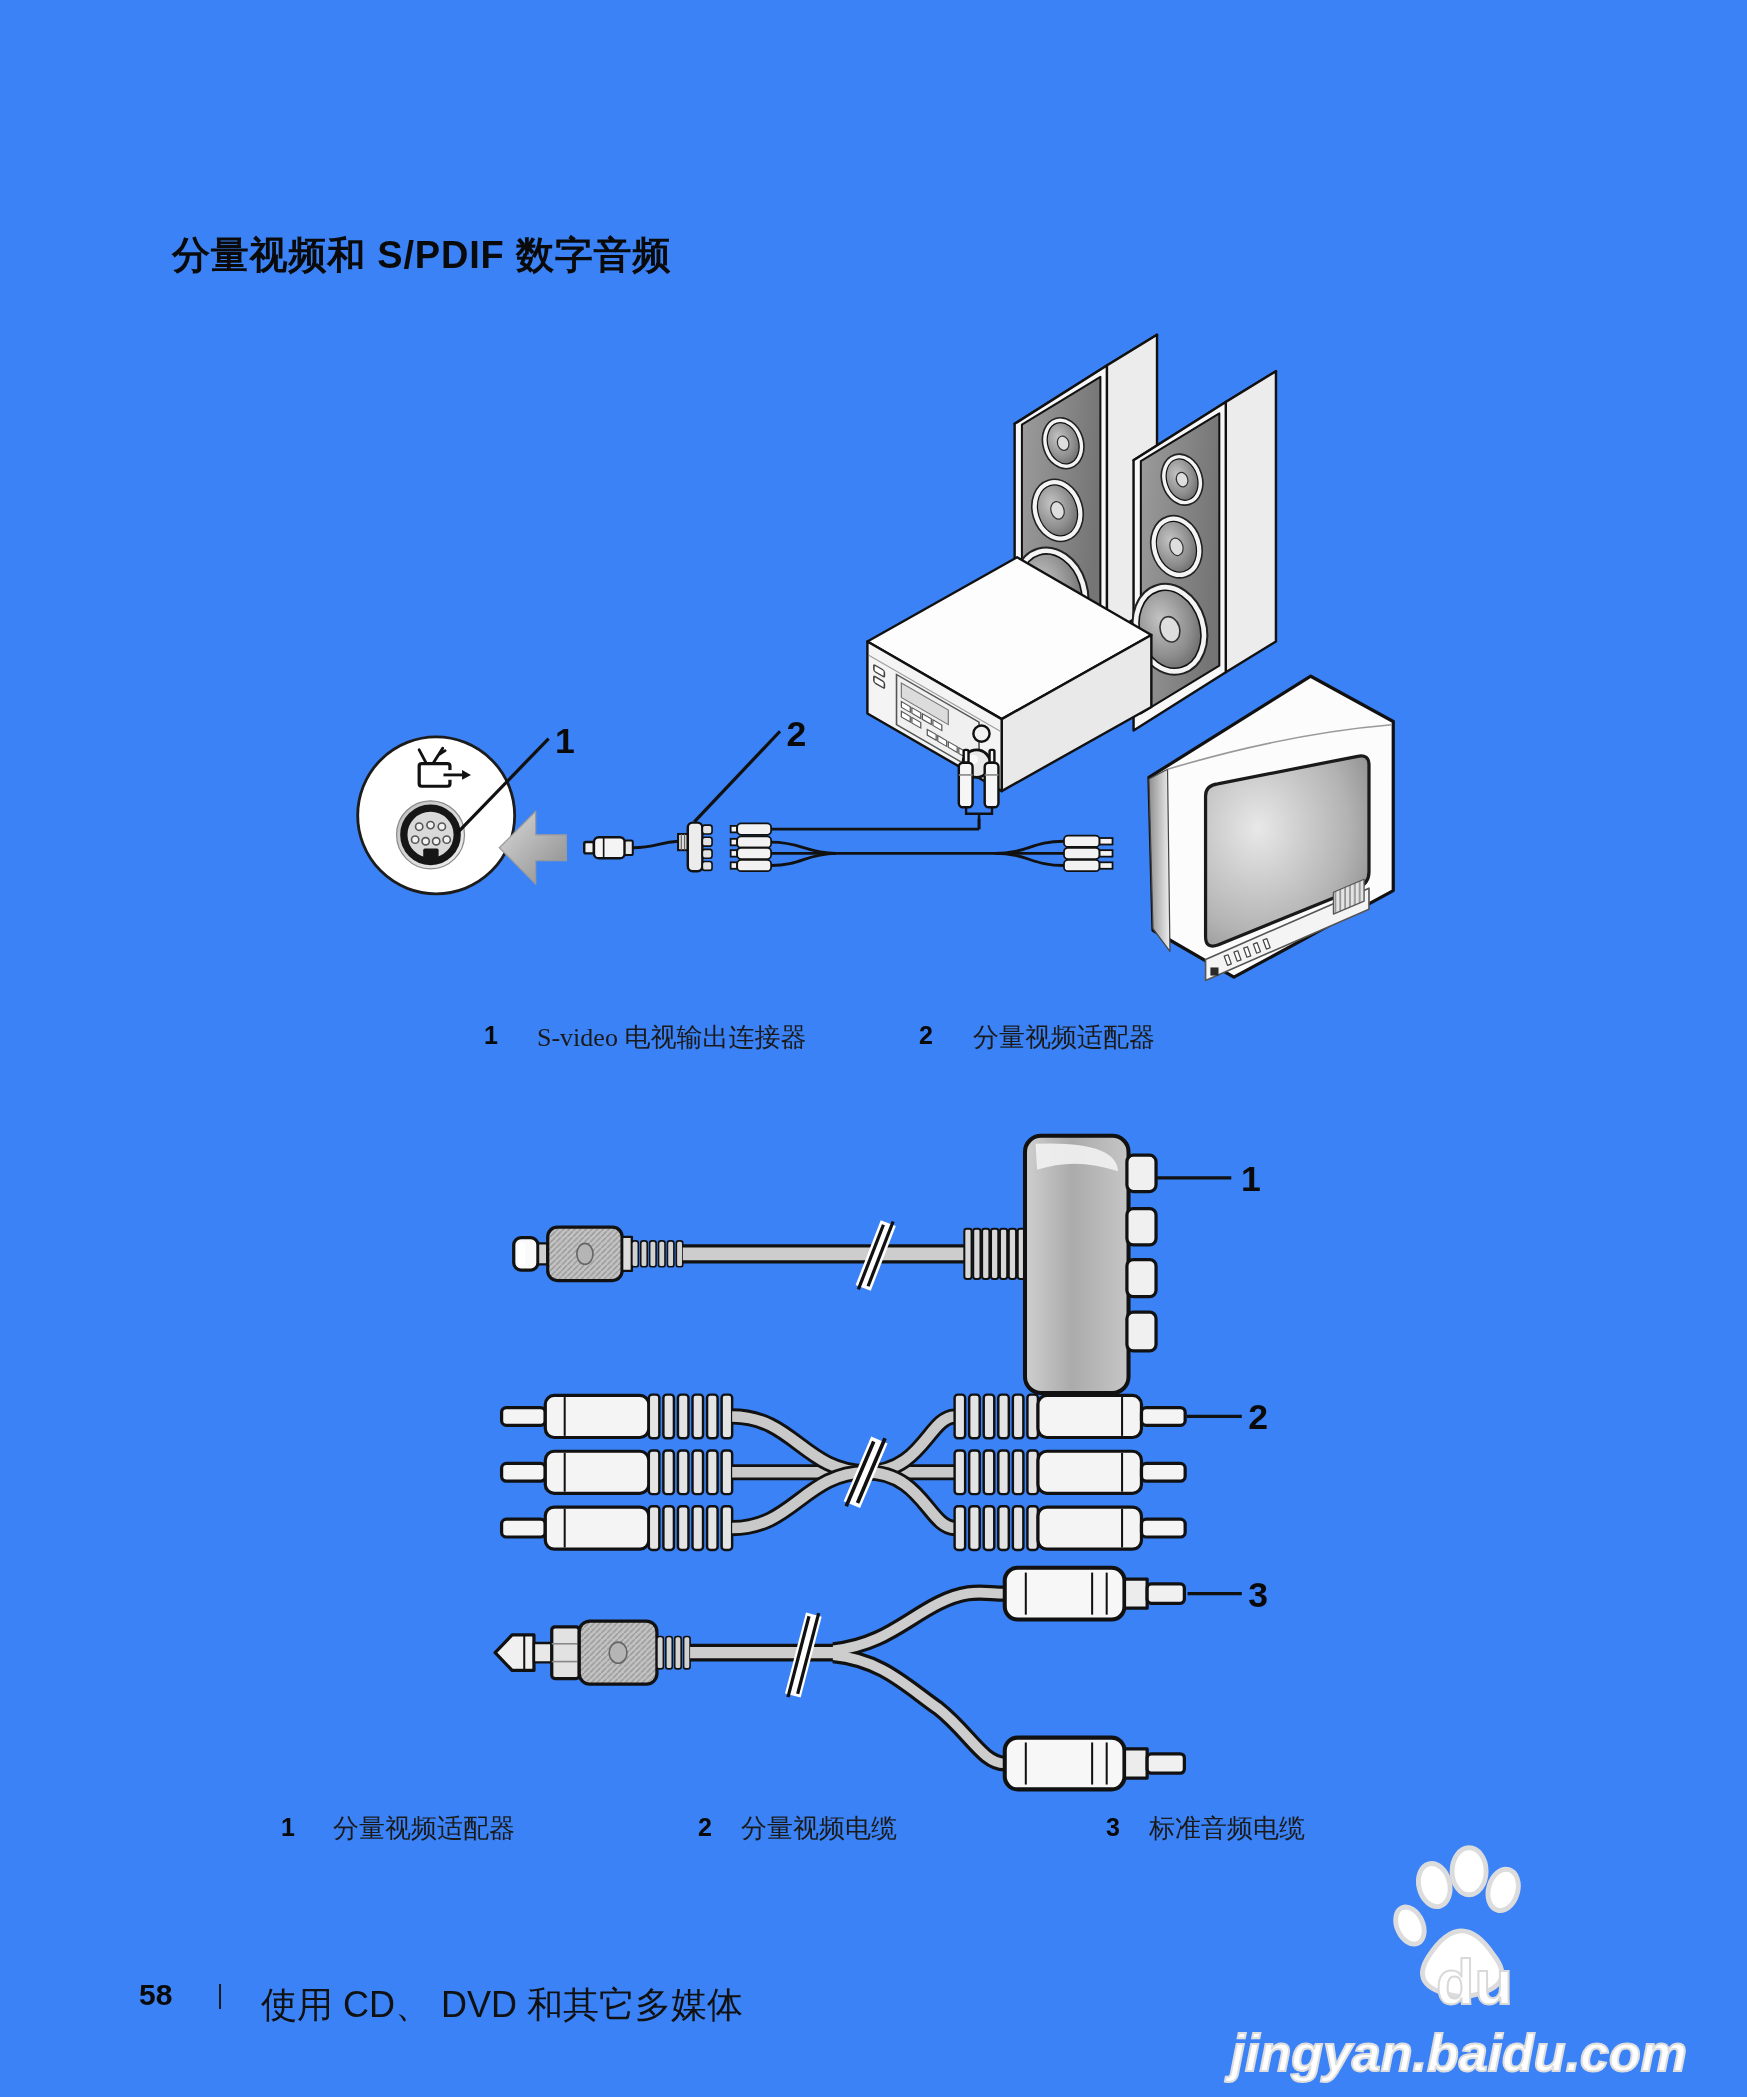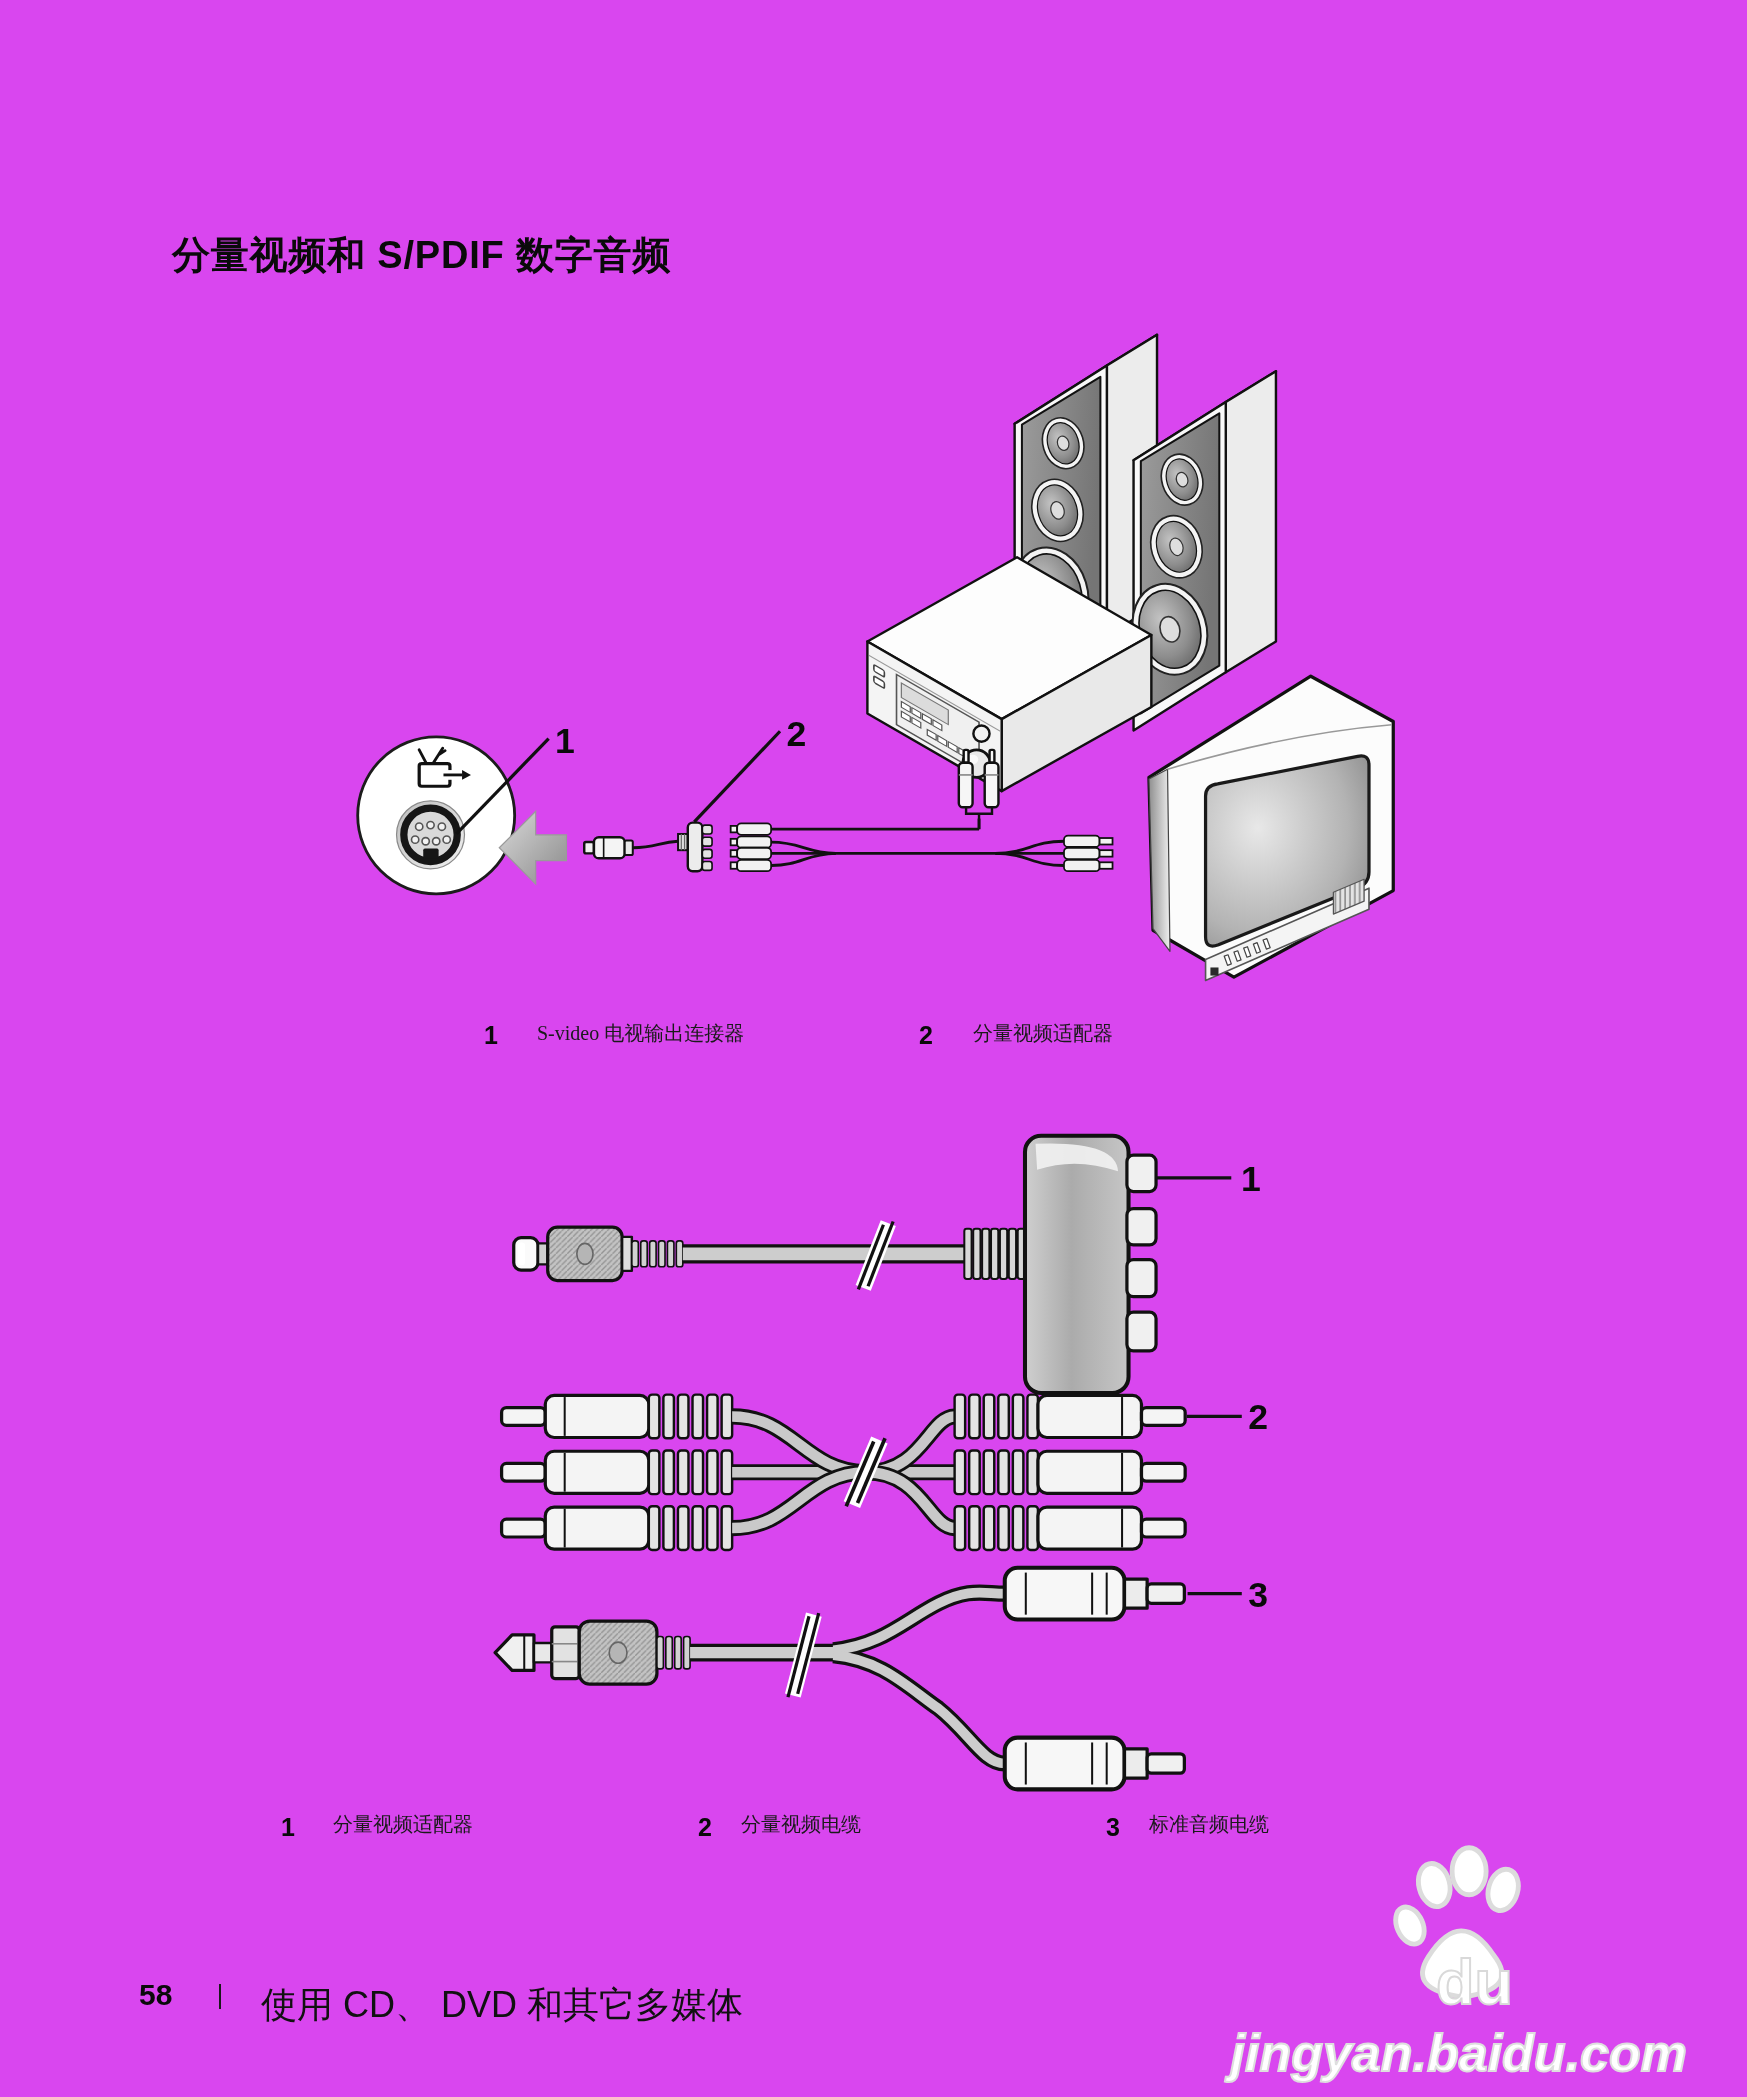--- a/index.html
+++ b/index.html
@@ -1,30 +1,30 @@
 <!DOCTYPE html>
 <html style="font-size:13px"><head>
 <meta charset="utf-8">
 <style>
   html,body{margin:0;padding:0;background:#ffffff;}
   .page{
-    position:relative;width:1748px;height:2097px;background:#d946ef;overflow:hidden;
+    position:relative;width:1748px;height:2097px;background:#3b82f6;overflow:hidden;
     font-family:"Liberation Sans","DejaVu Sans",sans-serif;color:#111;
   }
   .abs{position:absolute;}
   .page-title{
     left:172px;top:230px;font-size:38px;font-weight:bold;letter-spacing:0.8px;
     font-family:"Liberation Sans","DejaVu Sans",sans-serif;color:#0a0a0a;white-space:nowrap;
   }
   .caption-num{
     font-size:25px;font-weight:bold;color:#0a0a0a;white-space:nowrap;
     font-family:"Liberation Sans","DejaVu Sans",sans-serif;
   }
   .caption-label{
-    font-size:20px;color:#1a1a1a;white-space:nowrap;
+    font-size:26px;color:#1a1a1a;white-space:nowrap;
     font-family:"Liberation Serif","DejaVu Serif",serif;
   }
   .footer-page{left:139px;top:1978px;font-size:30px;font-weight:bold;color:#0a0a0a;}
   .footer-sep{left:219px;top:1984px;width:2.4px;height:25px;background:#1a1a1a;}
   .footer-text{left:261px;top:1981px;font-size:36px;color:#111;white-space:nowrap;}
   .wm{color:#ffffff;-webkit-text-stroke:2.4px #dcdcdc;font-weight:bold;white-space:nowrap;}
   .wm-bai{left:14.6px;top:50px;font-size:95px;letter-spacing:1.6px;}
   .wm-du{left:212px;top:95px;font-size:63px;-webkit-text-stroke:2px #d9d9d9;}
   .wm-jingyan{left:301px;top:50px;font-size:89px;}
   .wm-url{left:6.5px;top:172px;font-size:52px;font-style:italic;-webkit-text-stroke:2px #dedede;}

